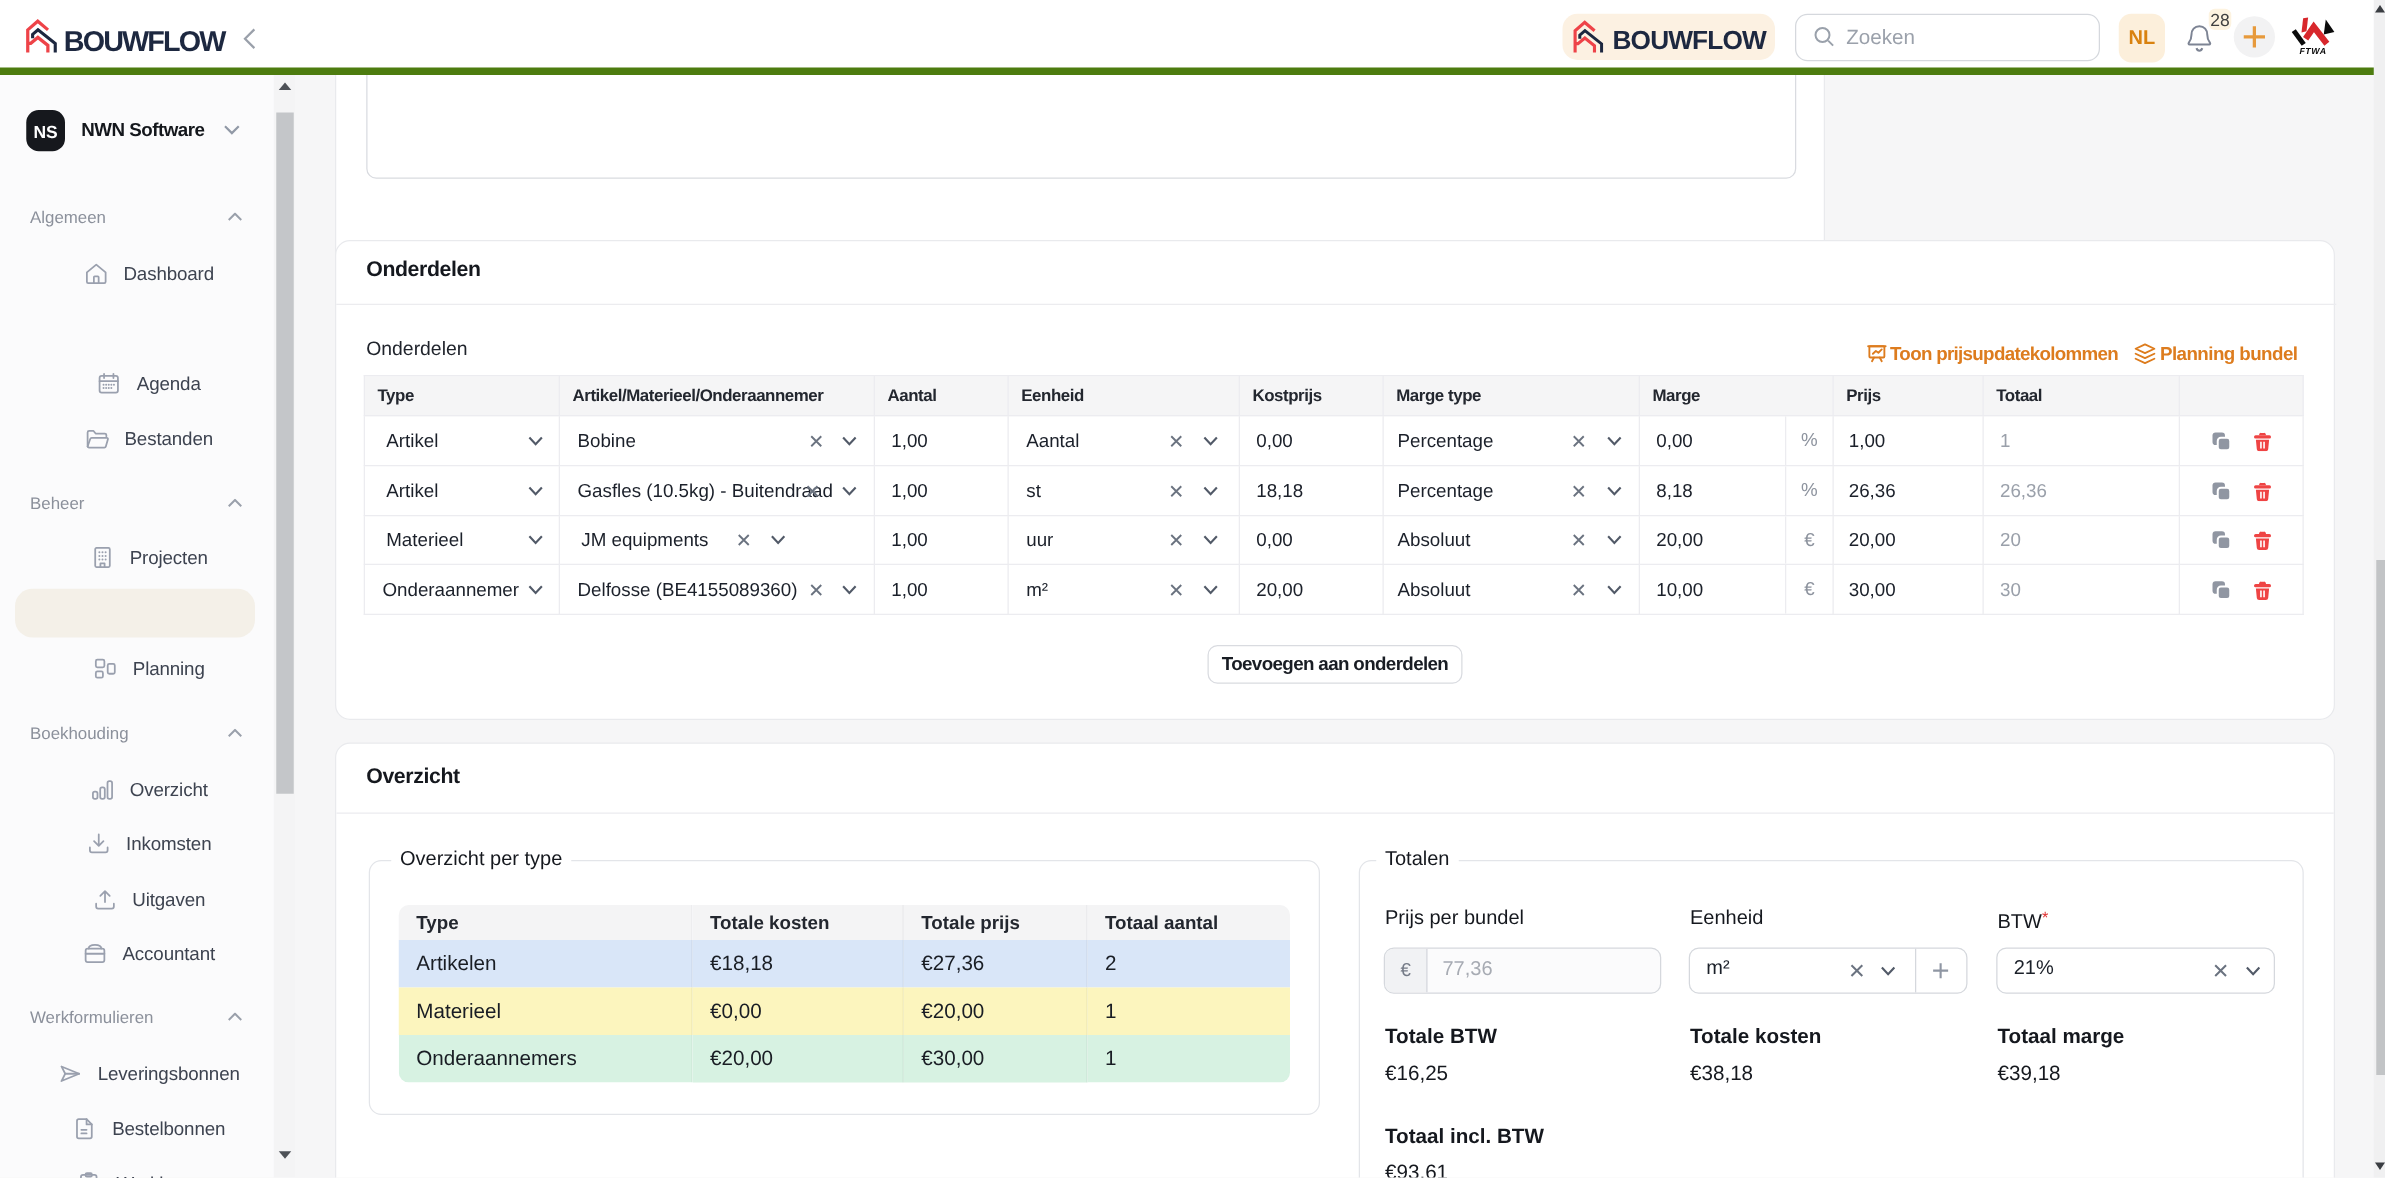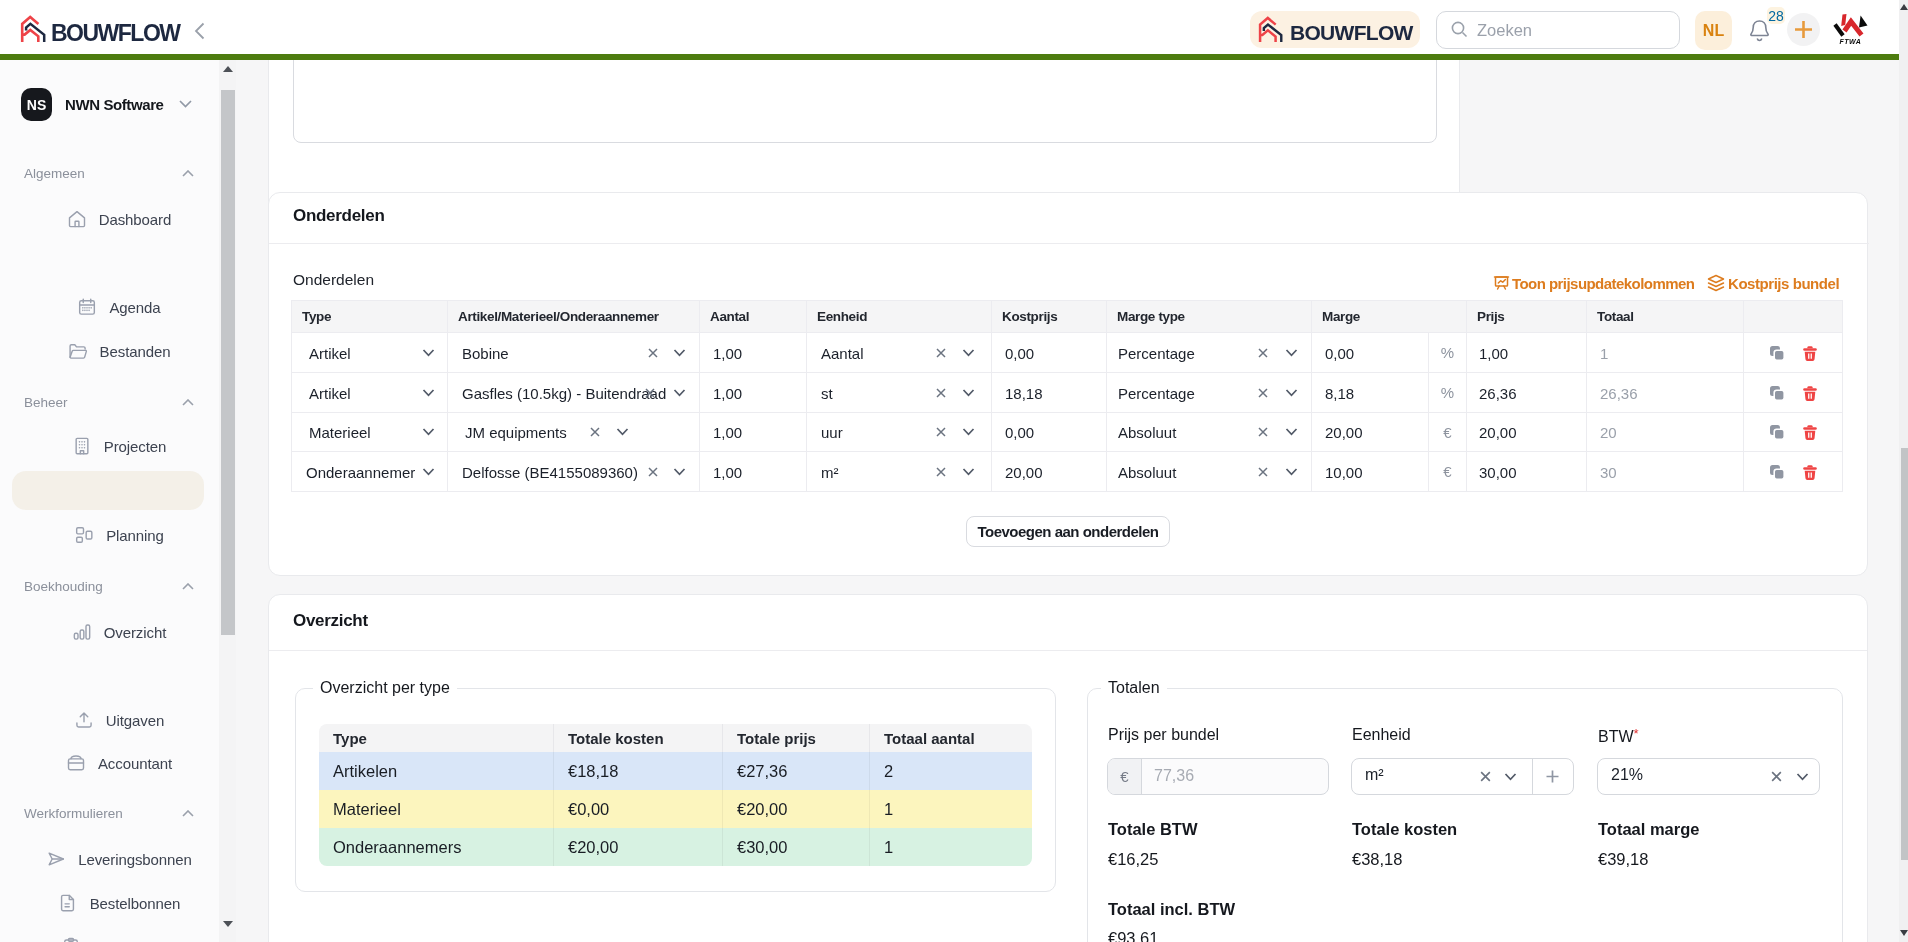--- a/index.html
+++ b/index.html
@@ -82,21 +82,21 @@
     <path d="M11.5 11.5 L15.5 15.5" stroke="#9aa1ab" stroke-width="1.6"></path>
   </svg>
   <div class="abs" style="left:1477px;top:21px;font-size:16.5px;color:#9ba1ab">Zoeken</div>
 
   <div class="abs" style="left:1695px;top:11px;width:37px;height:39px;background:#fcefdb;border-radius:10px;display:flex;align-items:center;justify-content:center;font-size:16px;font-weight:bold;color:#d9820f">NL</div>
 
   <svg class="abs" style="left:1749px;top:19px" width="21" height="23" viewBox="0 0 21 23">
     <path d="M10.5 2 C6.6 2 4.2 4.9 4.2 8.6 C4.2 12.6 2.8 14.2 2 15.2 C1.6 15.7 1.9 16.5 2.6 16.5 H18.4 C19.1 16.5 19.4 15.7 19 15.2 C18.2 14.2 16.8 12.6 16.8 8.6 C16.8 4.9 14.4 2 10.5 2 Z" fill="none" stroke="#7d8494" stroke-width="1.6"></path>
     <path d="M8.2 19.5 C8.6 20.8 9.5 21.5 10.5 21.5 C11.5 21.5 12.4 20.8 12.8 19.5" fill="none" stroke="#7d8494" stroke-width="1.6"></path>
   </svg>
-  <div class="abs" style="left:1767px;top:7px;width:18px;height:17px;background:#fdf3e0;border-radius:5px;display:flex;align-items:center;justify-content:center;font-size:14px;color:#0369a1">28</div>
+  <div class="abs" style="left:1767px;top:7px;width:18px;height:17px;background:#fdf3e0;border-radius:5px;display:flex;align-items:center;justify-content:center;font-size:14px;color:#404040">28</div>
 
   <div class="abs" style="left:1787px;top:13px;width:33px;height:33px;background:#f2f2f3;border-radius:50%"></div>
   <svg class="abs" style="left:1793px;top:19px" width="21" height="21" viewBox="0 0 21 21">
     <path d="M10.5 2 V19 M2 10.5 H19" stroke="#e79a3c" stroke-width="2.6"></path>
   </svg>
 
   <svg class="abs" style="left:1832px;top:12px" width="36" height="34" viewBox="0 0 36 34">
     <polygon points="10.5,2.5 14.5,2 13.2,13 9.2,14" fill="#d8272c"></polygon>
     <polyline points="12.5,19 19,9.5 29.5,23" fill="none" stroke="#d8272c" stroke-width="5"></polyline>
     <line x1="3" y1="12.5" x2="11" y2="23.5" stroke="#0b0b0b" stroke-width="4"></line>
@@ -168,20 +168,27 @@
       </svg></div>
 
   <div class="menu-item" style="top:554px">
     <svg class="mi-ic" viewBox="0 0 24 24" fill="none" stroke="#9aa0ae" stroke-width="1.7" stroke-linecap="round" stroke-linejoin="round">
         <rect x="2.8" y="13.5" width="4.4" height="7" rx="1.8"></rect>
         <rect x="9.8" y="9.5" width="4.4" height="11" rx="1.8"></rect>
         <rect x="16.8" y="3.5" width="4.4" height="17" rx="1.8"></rect>
       </svg>
     <span>Overzicht</span>
     </div>
+  <div class="menu-item" style="top:597px">
+    <svg class="mi-ic" viewBox="0 0 24 24" fill="none" stroke="#9aa0ae" stroke-width="1.7" stroke-linecap="round" stroke-linejoin="round">
+        <path d="M12 3 v10.5 M7.5 9.5 L12 14 L16.5 9.5"></path>
+        <path d="M3.5 15.5 v2.8 a2 2 0 0 0 2 2 h13 a2 2 0 0 0 2 -2 v-2.8"></path>
+      </svg>
+    <span>Inkomsten</span>
+    </div>
   <div class="menu-item" style="top:642px">
     <svg class="mi-ic" viewBox="0 0 24 24" fill="none" stroke="#9aa0ae" stroke-width="1.7" stroke-linecap="round" stroke-linejoin="round">
         <path d="M12 14 V3.5 M7.5 8 L12 3.5 L16.5 8"></path>
         <path d="M3.5 15.5 v2.8 a2 2 0 0 0 2 2 h13 a2 2 0 0 0 2 -2 v-2.8"></path>
       </svg>
     <span>Uitgaven</span>
     </div>
   <div class="menu-item" style="top:685px">
     <svg class="mi-ic" viewBox="0 0 24 24" fill="none" stroke="#9aa0ae" stroke-width="1.7" stroke-linecap="round" stroke-linejoin="round">
         <path d="M3 9 a2 2 0 0 1 2 -2 h14 a2 2 0 0 1 2 2 v9 a2 2 0 0 1 -2 2 H5 a2 2 0 0 1 -2 -2 Z"></path>
@@ -240,21 +247,21 @@
         <rect x="2.5" y="2" width="12" height="9" rx="0.8"></rect>
         <path d="M5.3 8 l2.4 -2.2 l2 1.4 l2.7 -2.7"></path>
         <path d="M6.2 11 l-1.6 3 M10.8 11 l1.6 3"></path>
       </svg>
     <div class="abs" style="left:1243px;top:82px;font-size:15px;font-weight:bold;color:#dd7c1e;letter-spacing:-0.55px">Toon prijsupdatekolommen</div>
     <svg class="abs" style="left:1438px;top:81px" width="18" height="18" viewBox="0 0 18 18" fill="none" stroke="#dd7c1e" stroke-width="1.5" stroke-linecap="round" stroke-linejoin="round">
         <path d="M9 1.5 L16.5 5 L9 8.5 L1.5 5 Z"></path>
         <path d="M16.5 9 L9 12.5 L1.5 9"></path>
         <path d="M16.5 13 L9 16.5 L1.5 13"></path>
       </svg>
-    <div class="abs" style="left:1459px;top:82px;font-size:15px;font-weight:bold;color:#dd7c1e;letter-spacing:-0.45px">Kostprijs bundel</div>
+    <div class="abs" style="left:1459px;top:82px;font-size:15px;font-weight:bold;color:#dd7c1e;letter-spacing:-0.45px">Planning bundel</div>
 
     <table id="tbl" class="abs" style="left:22px;top:107px">
       <colgroup>
           <col style="width:156px">
           <col style="width:252px">
           <col style="width:107px">
           <col style="width:185px">
           <col style="width:115px">
           <col style="width:205px">
           <col style="width:155px">

